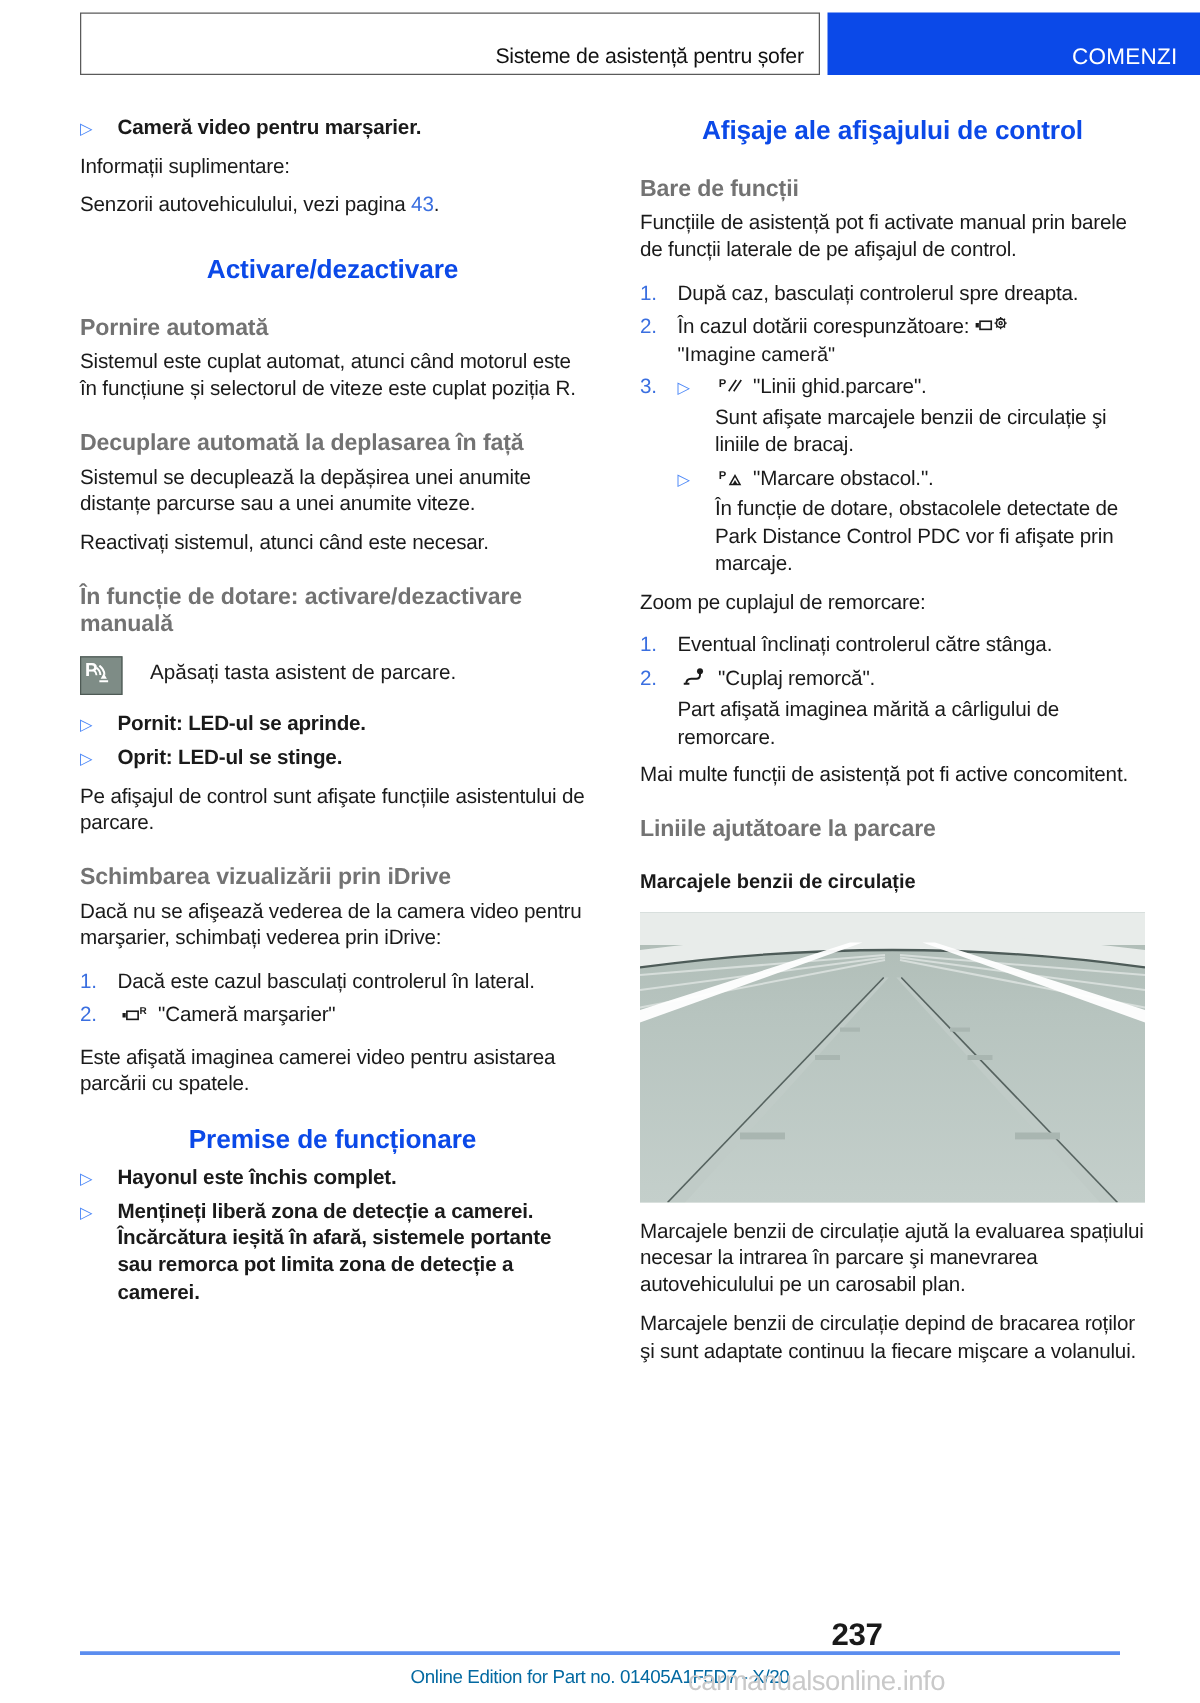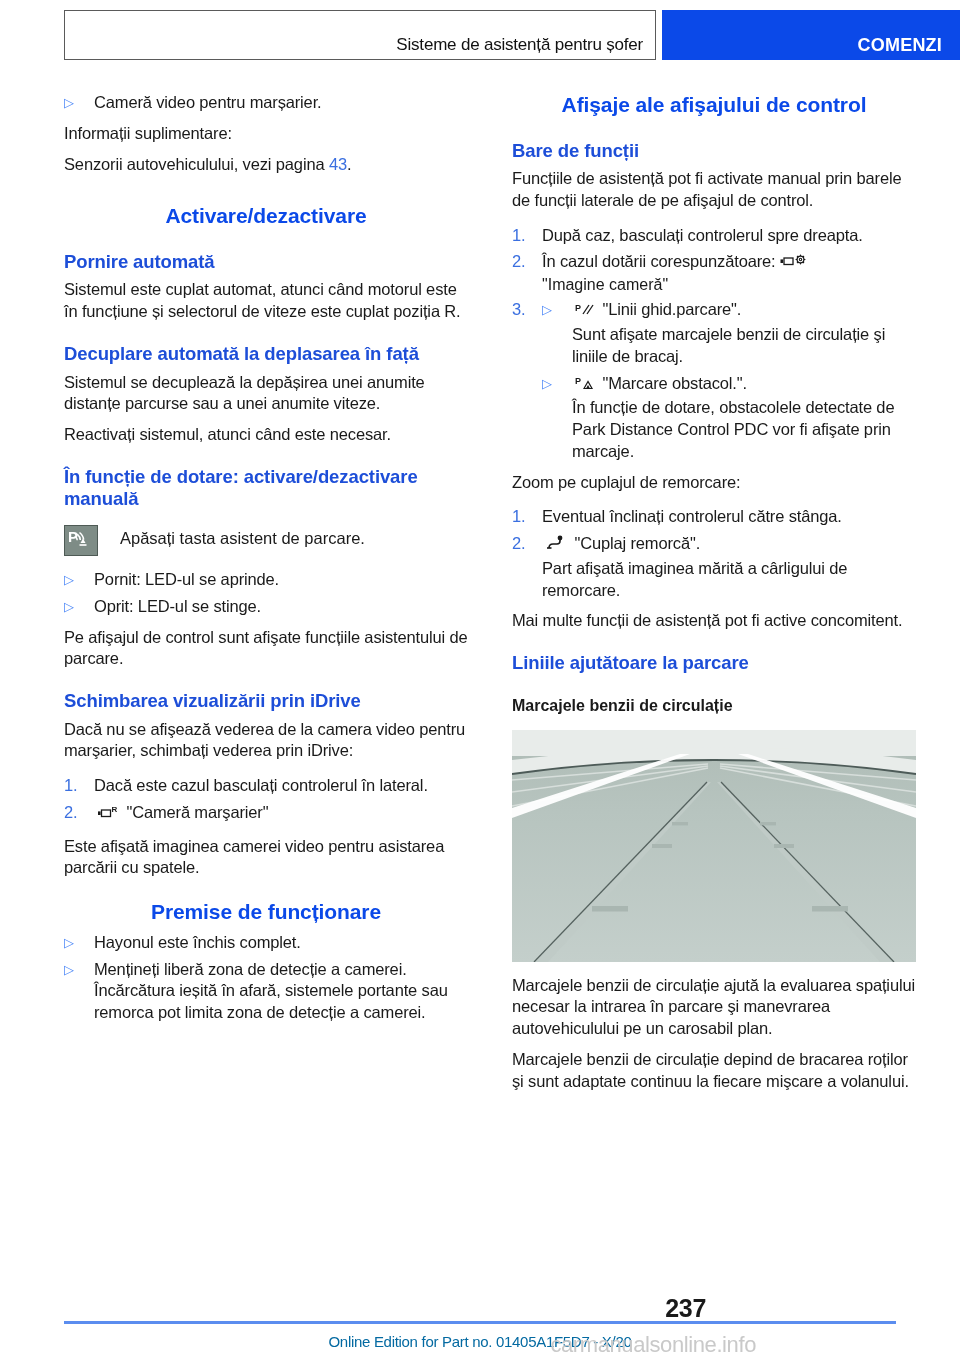--- a/index.html
+++ b/index.html
@@ -51,21 +51,21 @@
     width: 298px;
     height: 50px;
     background: #0b49e8;
   }
   .header-section-label {
     position: absolute;
     right: 18px;
     bottom: 4px;
     color: #ffffff;
     font-size: 18px;
-    font-weight: bold;
+    font-weight: normal;
     letter-spacing: 0.2px;
     white-space: nowrap;
   }
 
   
   .content {
     position: absolute;
     top: 92px;
     left: 0;
     width: 960px;
@@ -84,21 +84,21 @@
     font-weight: bold;
     color: #0b49e8;
     margin: 0 0 2px 0;
     line-height: 1.22;
     letter-spacing: -0.1px;
     text-align: center;
   }
   h2.sub {
     font-size: 18.5px;
     font-weight: bold;
-    color: #1d4ed8;
+    color: #737373;
     margin: 0 0 1px 0;
     line-height: 1.22;
     letter-spacing: -0.1px;
   }
   h3.subb {
     font-size: 16px;
     font-weight: bold;
     color: #1a1a1a;
     margin: 0;
     line-height: 1.3;
@@ -125,21 +125,21 @@
     font-size: 16.5px;
     line-height: 1.32;
     letter-spacing: -0.15px;
   }
   .bullet-mark {
     flex: 0 0 30px;
     color: #4a86f7;
     font-size: 13px;
     line-height: 1.62;
   }
-  .bullet-text { flex: 1 1 auto; }
+  .bullet-text { flex: 1 1 auto; font-weight: bold; }
 
   
   .num-row {
     display: flex;
     align-items: flex-start;
     font-size: 16.5px;
     line-height: 1.32;
     letter-spacing: -0.15px;
   }
   .num-mark {

